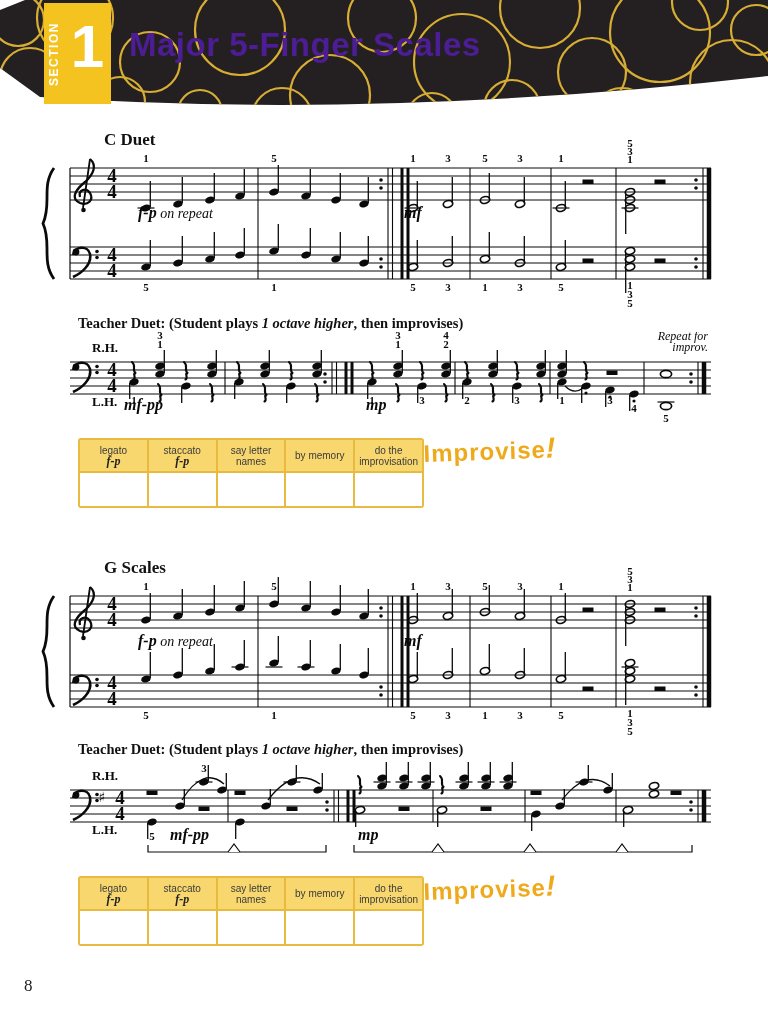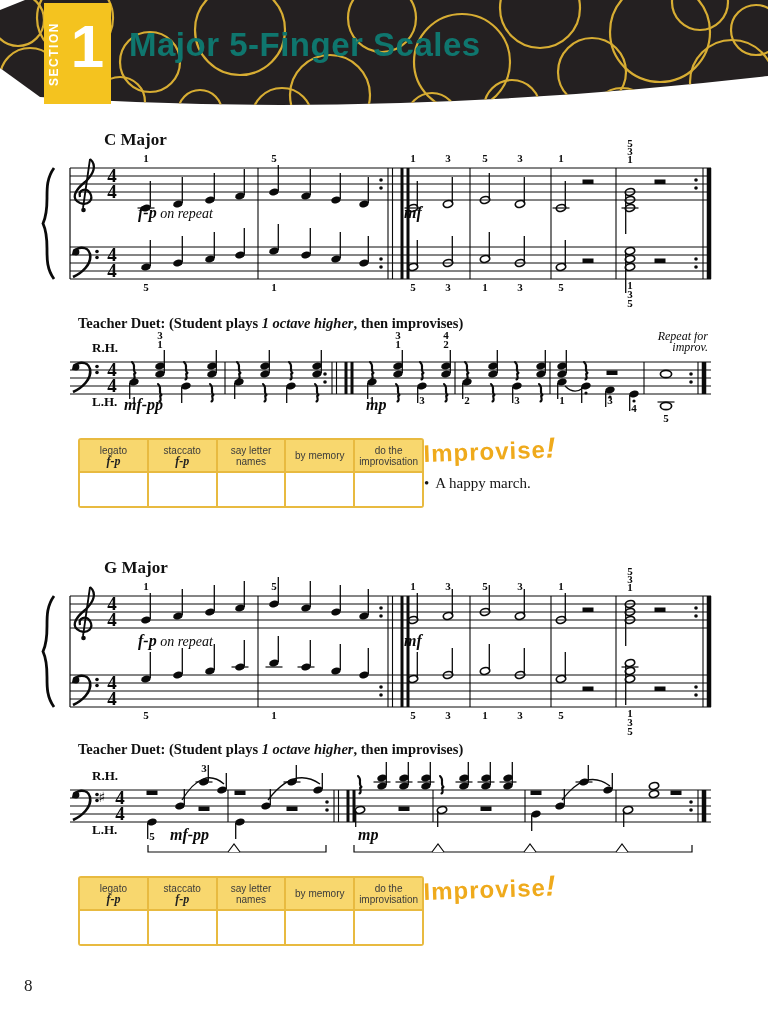--- a/index.html
+++ b/index.html
@@ -9,21 +9,21 @@
   #banner-svg{position:absolute;left:0;top:0;}
   .section-box{position:absolute;left:44px;top:3px;width:67px;height:101px;
       display:flex;align-items:stretch;}
   .section-label{width:20px;display:flex;align-items:center;justify-content:center;}
   .section-label span{transform:rotate(-90deg);transform-origin:center;
       font-family:"Liberation Sans",sans-serif;font-weight:bold;font-size:12px;
       letter-spacing:1.5px;color:#fff;white-space:nowrap;}
   .section-number{flex:1;display:flex;align-items:center;justify-content:center;
       font-family:"Liberation Sans",sans-serif;font-weight:bold;font-size:60px;color:#fff;
       padding-bottom:14px;}
-  .page-title{position:absolute;left:129px;top:26px;color:#0f766e;
+  .page-title{position:absolute;left:129px;top:26px;color:#4c1d95;
       font-family:"Liberation Sans",sans-serif;font-weight:bold;font-size:33px;
       letter-spacing:0.5px;white-space:nowrap;}
   
   .scale-label{position:absolute;left:104px;font-weight:bold;font-size:17px;}
   .duet-heading{position:absolute;left:78px;font-weight:bold;font-size:14.5px;white-space:nowrap;}
   .duet-heading .it{font-style:italic;}
   
   .ptable{position:absolute;left:78px;width:342px;display:flex;
       border:2px solid #e8ba40;border-radius:3px;background:#fff;}
   .pt-col{flex:1;display:flex;flex-direction:column;}
@@ -84,21 +84,21 @@
   <div class="section-box" id="section-box" style="background: rgb(244, 195, 31);">
     <div class="section-label">
       <span>SECTION</span>
     </div>
     <div class="section-number">1</div>
   </div>
   <div class="page-title">Major 5-Finger Scales</div>
 </div>
 
 <div id="content">
-    <div class="scale-label" style="top: 130px;">C Major</div>
+    <div class="scale-label" style="top: 130px;">C Duet</div>
     <svg width="740" height="170" style="position:absolute;left:8px;top:140px">
       <path d="M46,28 C33,46 44,64 35,83.5 C44,103 33,121 46,139" fill="none" stroke="#0a0a0a" stroke-width="2.8"></path>
       <line x1="62" y1="28" x2="62" y2="139" stroke="#0a0a0a" stroke-width="1.2"></line>
       <g>
         <line x1="62" y1="28" x2="703" y2="28" stroke="#0a0a0a" stroke-width="1"></line>
         <line x1="62" y1="36" x2="703" y2="36" stroke="#0a0a0a" stroke-width="1"></line>
         <line x1="62" y1="44" x2="703" y2="44" stroke="#0a0a0a" stroke-width="1"></line>
         <line x1="62" y1="52" x2="703" y2="52" stroke="#0a0a0a" stroke-width="1"></line>
         <line x1="62" y1="60" x2="703" y2="60" stroke="#0a0a0a" stroke-width="1"></line>
         <line x1="82" y1="19" x2="75" y2="68" stroke="#0a0a0a" stroke-width="1.8"></line>
@@ -222,21 +222,21 @@
       <line x1="608" y1="28" x2="608" y2="139" stroke="#0a0a0a" stroke-width="1.1"></line>
       <circle cx="688" cy="40" r="1.8" fill="#0a0a0a"></circle>
       <circle cx="688" cy="48" r="1.8" fill="#0a0a0a"></circle>
       <circle cx="688" cy="119" r="1.8" fill="#0a0a0a"></circle>
       <circle cx="688" cy="127" r="1.8" fill="#0a0a0a"></circle>
       <line x1="695" y1="28" x2="695" y2="139" stroke="#0a0a0a" stroke-width="1.1"></line>
       <line x1="701" y1="28" x2="701" y2="139" stroke="#0a0a0a" stroke-width="4.5"></line>
       <text x="130" y="78" font-family="&quot;Liberation Serif&quot;,serif" font-size="16px" fill="#0a0a0a"><tspan font-weight="bold" font-style="italic">f-p</tspan><tspan font-style="italic" font-size="14px"> on repeat</tspan></text>
       <text x="396" y="78" font-family="&quot;Liberation Serif&quot;,serif" font-size="16px" fill="#0a0a0a"><tspan font-weight="bold" font-style="italic">mf</tspan></text>
     </svg>
-    <div class="scale-label" style="top: 558px;">G Major</div>
+    <div class="scale-label" style="top: 558px;">G Scales</div>
     <svg width="740" height="170" style="position:absolute;left:8px;top:568px">
       <path d="M46,28 C33,46 44,64 35,83.5 C44,103 33,121 46,139" fill="none" stroke="#0a0a0a" stroke-width="2.8"></path>
       <line x1="62" y1="28" x2="62" y2="139" stroke="#0a0a0a" stroke-width="1.2"></line>
       <g>
         <line x1="62" y1="28" x2="703" y2="28" stroke="#0a0a0a" stroke-width="1"></line>
         <line x1="62" y1="36" x2="703" y2="36" stroke="#0a0a0a" stroke-width="1"></line>
         <line x1="62" y1="44" x2="703" y2="44" stroke="#0a0a0a" stroke-width="1"></line>
         <line x1="62" y1="52" x2="703" y2="52" stroke="#0a0a0a" stroke-width="1"></line>
         <line x1="62" y1="60" x2="703" y2="60" stroke="#0a0a0a" stroke-width="1"></line>
         <line x1="82" y1="19" x2="75" y2="68" stroke="#0a0a0a" stroke-width="1.8"></line>
@@ -676,20 +676,19 @@
       <div class="pt-col" style="border-color: rgb(232, 186, 64);">
         <div class="pt-head" style="background: rgb(248, 215, 110); border-bottom-color: rgb(232, 186, 64);">
           <span>do the</span>
           <span>improvisation</span>
         </div>
         <div class="pt-body"></div>
       </div>
     </div>
     <div class="improvise" style="top: 436px;">
       <div class="imp-title" style="color: rgb(239, 170, 28);"><span>Improvise</span><span class="bang">!</span></div>
-      <div class="imp-bullet"><span class="dotc">•</span><span>A happy march.</span></div>
     </div>
     <div class="improvise" style="top: 874px;">
       <div class="imp-title" style="color: rgb(239, 170, 28);"><span>Improvise</span><span class="bang">!</span></div>
     </div>
   </div>
 
 <div class="page-number">8</div>
 
 </body></html>

